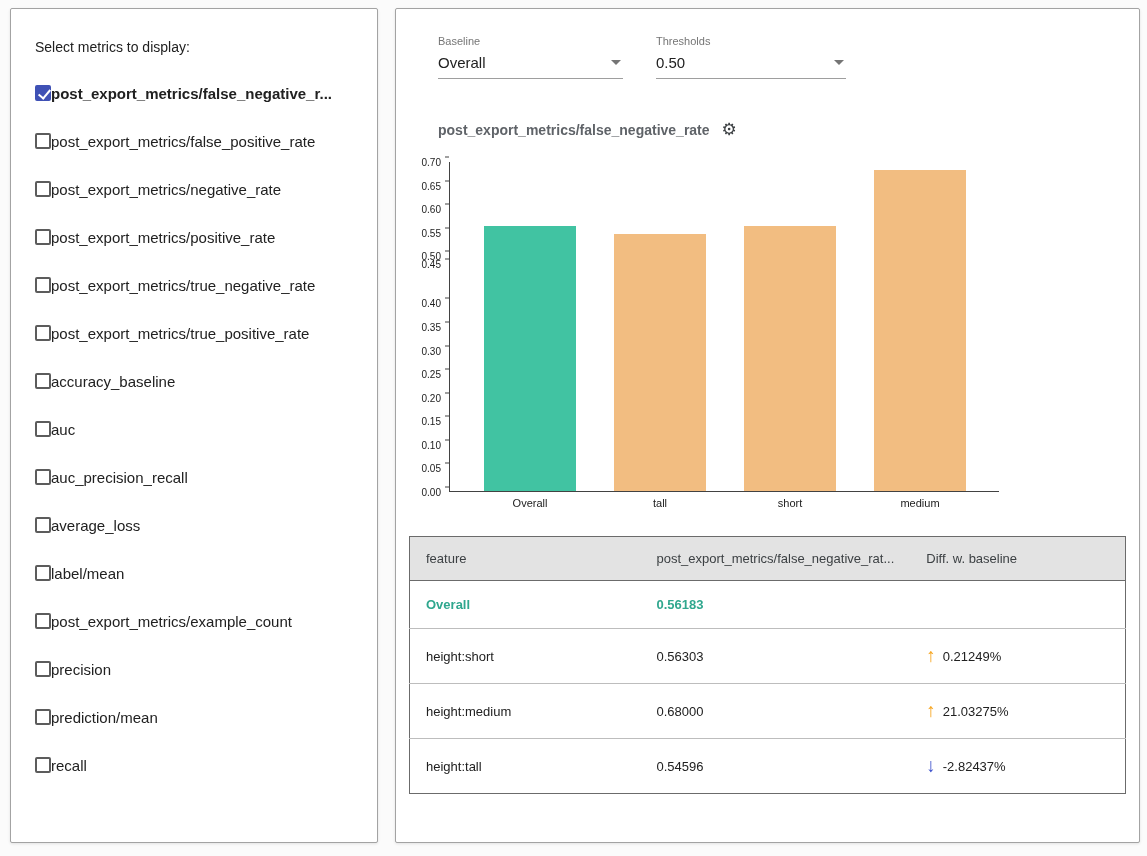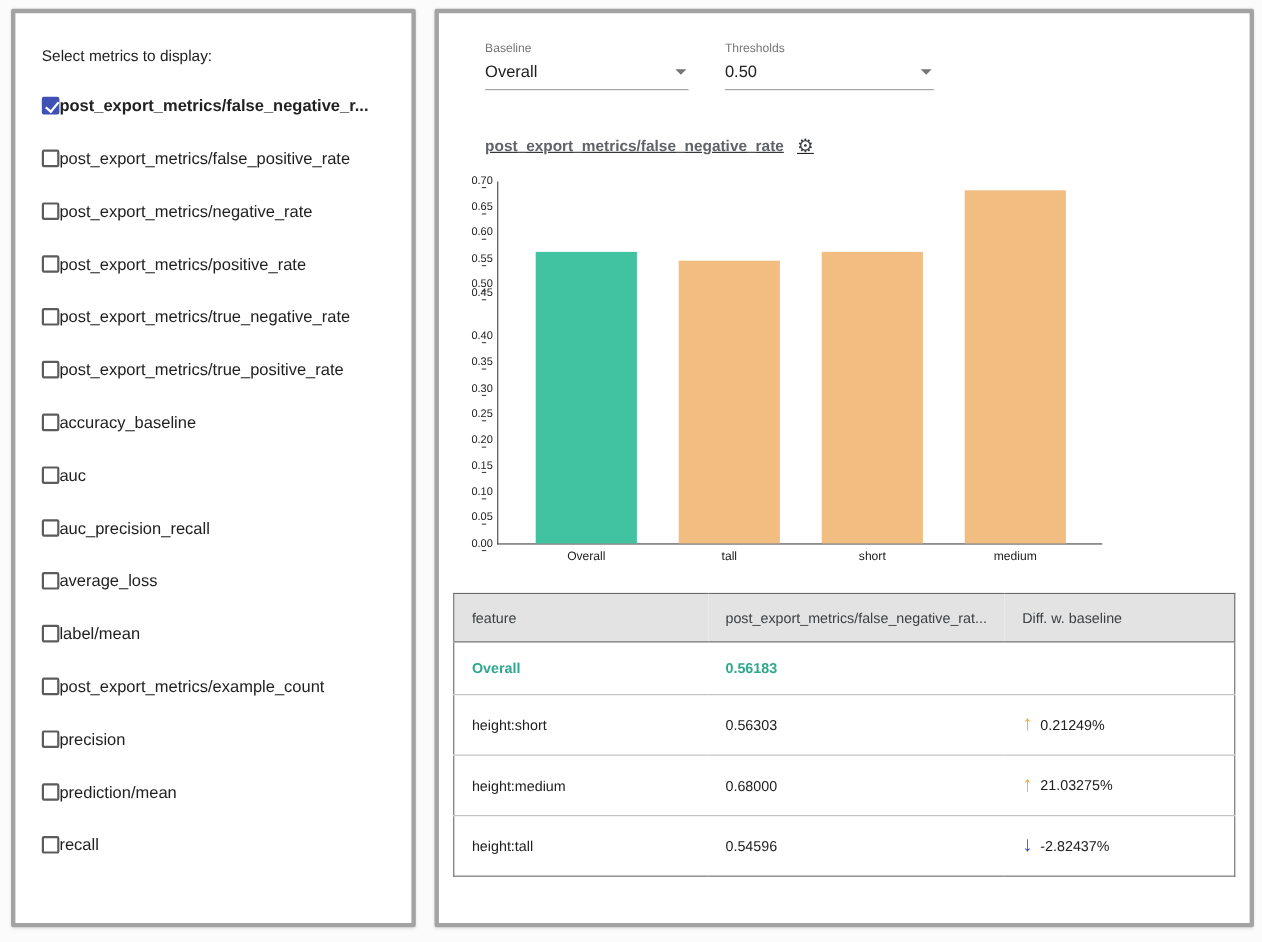--- a/index.html
+++ b/index.html
@@ -1,19 +1,19 @@
 <!DOCTYPE html>
 <html><head>
 <meta charset="utf-8">
 <style>
   * { margin:0; padding:0; box-sizing:border-box; }
   html,body { width:1147px; height:856px; background:#fbfbfb; overflow:hidden;
               font-family:"Liberation Sans", sans-serif; color:#212121; }
   .page { display:flex; gap:17px; padding:8px 7px 13px 10px; height:100%; }
-  .card { background:#fff; border:4px solid #a3a3a3; border-radius:2px;
+  .card { background:#fff; border:1px solid #a3a3a3; border-radius:2px;
           box-shadow:0 1px 3px rgba(0,0,0,0.10); height:835px; }
 
   
   .metrics-card { flex:0 0 368px; padding:30px 24px; overflow:hidden; }
   .metrics-title { font-size:14px; color:#212121; margin-bottom:14px; }
   .metric-item { display:flex; align-items:center; height:48px; cursor:pointer; }
   .checkbox { width:16px; height:16px; flex:none; border:2px solid #5c5c5c; border-radius:2px;
               background:#fff; position:relative; }
   .checkbox.checked { background:#3f51b5; border-color:#3f51b5; }
   .checkbox.checked::after { content:""; position:absolute; left:4px; top:0px; width:5px; height:10px;
@@ -26,28 +26,28 @@
   .controls { display:flex; margin:12px 0 0 29px; }
   .select-block { width:185px; }
   .select-block + .select-block { margin-left:33px; width:190px; }
   .select-label { font-size:11px; color:#757575; margin-bottom:7px; }
   .select { display:flex; align-items:center; justify-content:space-between;
             border-bottom:1px solid #9e9e9e; padding:0 2px 7px 0; cursor:pointer; }
   .select-value { font-size:15px; color:#212121; }
   .caret { width:0; height:0; border-left:5px solid transparent; border-right:5px solid transparent;
            border-top:5px solid #757575; }
 
-  .chart-title-row { display:flex; align-items:flex-start; gap:12px; margin:42px 0 0 29px;text-decoration:underline; }
+  .chart-title-row { display:flex; align-items:center; gap:12px; margin:42px 0 0 29px; }
   .chart-title { font-size:14px; font-weight:700; color:#5f6368; }
   .gear { font-size:17px; color:#3c4043; line-height:1; cursor:pointer; }
 
   
   .chart { display:flex; margin:24px 0 0 0; }
   .y-gutter { position:relative; width:40px; height:330px; flex:none; }
-  .ytick { position:absolute; right:0; display:flex; align-items:center; transform:translateY(-50%);flex-direction:column; }
+  .ytick { position:absolute; right:0; display:flex; transform:translateY(-50%); }
   .ytick-label { font-size:10px; color:#212121; margin-right:4px; }
   .ytick-mark { width:4px; height:1px; background:#424242; }
   .plot-wrap { flex:none; }
   .plot { position:relative; width:550px; height:330px; border-left:1px solid #424242;
           border-bottom:1px solid #424242; display:flex; align-items:flex-end; padding-left:15px; }
   .bar-slot { width:130px; height:100%; display:flex; align-items:flex-end; justify-content:center; flex:none; }
   .bar { width:92px; }
   .x-labels { display:flex; padding-left:16px; margin-top:5px; }
   .x-label { width:130px; text-align:center; font-size:11px; color:#212121; flex:none; }
 

